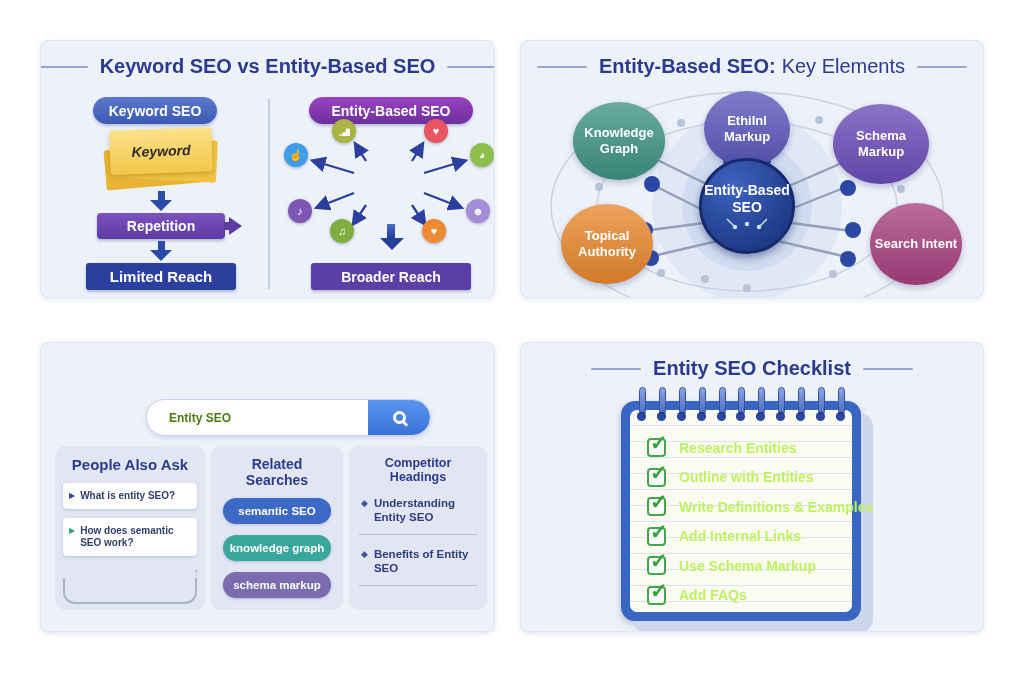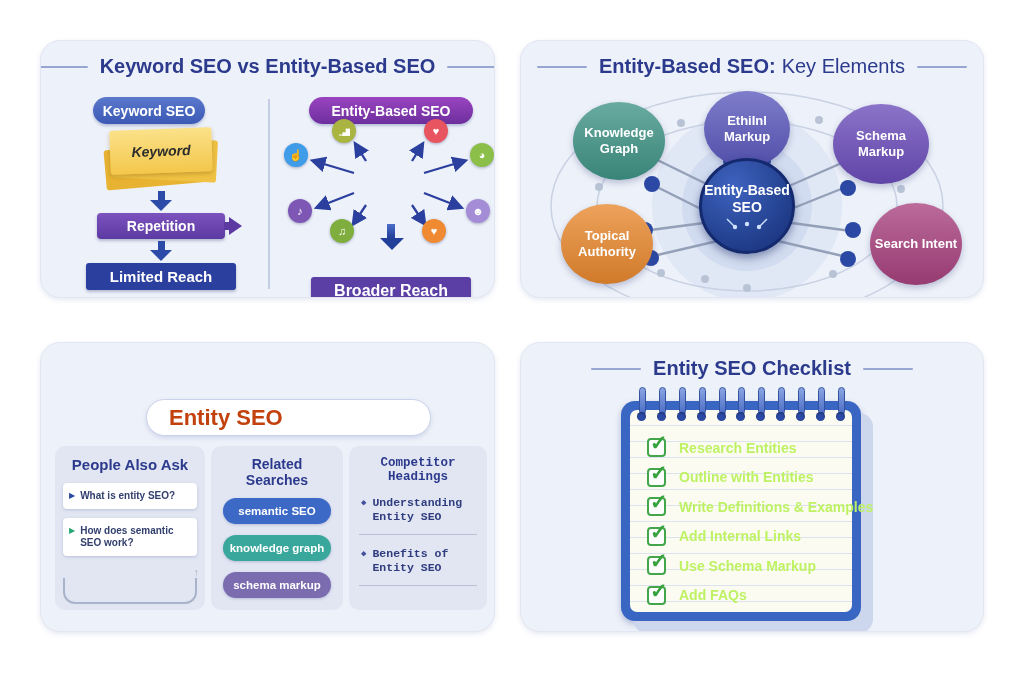--- a/index.html
+++ b/index.html
@@ -1,35 +1,35 @@
 <!DOCTYPE html>
 <html><head>
 <meta charset="utf-8">
 <style>
   * { margin:0; padding:0; box-sizing:border-box; }
   html,body { width:1024px; height:683px; background:#ffffff; overflow:hidden;
     font-family:"Liberation Sans", sans-serif; }
   .panel { position:absolute; background:#edf1f9; border:1px solid #e2e6f2;
-    border-radius:20px; box-shadow:0 2px 5px rgba(140,155,200,.22); overflow:hidden; }
+    border-radius:8px; box-shadow:0 2px 5px rgba(140,155,200,.22); overflow:hidden; }
   #p1 { left:40px; top:40px; width:455px; height:258px; }
   #p2 { left:520px; top:40px; width:464px; height:258px; }
   #p3 { left:40px; top:342px; width:455px; height:290px; }
   #p4 { left:520px; top:342px; width:464px; height:290px; }
 
   .ptitle { position:absolute; top:14px; left:0; right:0; display:flex;
     align-items:center; justify-content:center; gap:12px; }
   .ptitle h2 { font-size:20px; font-weight:bold; color:#2b3a8c; white-space:nowrap; }
   .ptitle .t-light { font-weight:normal; margin-left:6px; }
   .dash { width:50px; height:2px; background:#97a6d0; border-radius:2px; flex:none; }
 
   
   .pill { position:absolute; height:27px; border-radius:14px; color:#fff;
     font-weight:bold; font-size:14px; display:flex; align-items:center;
     justify-content:center; box-shadow:0 2px 3px rgba(60,80,150,.3); }
-  #kw-pill { left:52px; top:56px; width:112px; background:linear-gradient(180deg,#5a78cc,#3c59b4); }
+  #kw-pill { left:52px; top:56px; width:124px; background:linear-gradient(180deg,#5a78cc,#3c59b4); }
   #eb-pill { left:268px; top:56px; width:164px; background:linear-gradient(180deg,#9a44c0,#6d2f9d); }
   #divider1 { position:absolute; left:227px; top:58px; width:1.5px; height:190px; background:#c3cde4; }
 
   #notes { position:absolute; left:64px; top:88px; width:112px; height:58px; }
   .note { position:absolute; border-radius:3px; }
   .note.n3 { left:0; top:17px; width:104px; height:40px; background:#e8b332; transform:rotate(-5deg); }
   .note.n2 { left:8px; top:9px; width:104px; height:42px; background:#f0c243; transform:rotate(3deg); }
   .note.n1 { left:5px; top:0; width:102px; height:44px; transform:rotate(-2deg);
     background:linear-gradient(180deg,#fbe189,#f3c74b); box-shadow:0 2px 4px rgba(120,90,20,.35);
     display:flex; align-items:center; justify-content:center; }
@@ -49,21 +49,21 @@
   .step-box { position:absolute; color:#fff; font-weight:bold; display:flex;
     align-items:center; justify-content:center; box-shadow:0 2px 3px rgba(50,60,120,.3); }
   #repetition { left:56px; top:172px; width:128px; height:26px; font-size:14px;
     background:linear-gradient(180deg,#7d52be,#5c3aa2); border-radius:4px; }
   #rep-arrow { position:absolute; left:188px; top:176px; width:0; height:0;
     border-top:9px solid transparent; border-bottom:9px solid transparent;
     border-left:13px solid #5c3aa2; }
   #rep-arrow::before { content:""; position:absolute; left:-18px; top:-4px; width:6px; height:8px; background:#5c3aa2; }
   #limited { left:45px; top:222px; width:150px; height:27px; font-size:15px;
     background:#2b3f9e; border-radius:3px; }
-  #broader { left:270px; top:236px; width:160px; height:27px; font-size:16px;
+  #broader { left:270px; top:222px; width:160px; height:27px; font-size:14px;
     background:#5b3fa5; border-radius:3px; }
 
   #hub-area { position:absolute; left:233px; top:78px; width:230px; height:132px; }
   #hub-svg { position:absolute; left:0; top:0; }
   #main-entity { position:absolute; left:78px; top:27px; width:74px; height:74px; border-radius:50%;
     background:radial-gradient(circle at 35% 28%, #5d88da, #2a4cae 60%, #1b3688);
     border:2px solid #16307e; color:#fff; font-weight:bold; font-size:13px; line-height:15px;
     display:flex; align-items:center; justify-content:center; text-align:center;
     box-shadow:0 3px 6px rgba(30,50,120,.4); z-index:2; }
   .sat { position:absolute; width:24px; height:24px; border-radius:50%; color:#fff;
@@ -93,34 +93,34 @@
     background:radial-gradient(circle at 35% 28%, #3f63c0, #23418f 62%, #182f7a);
     border:3px solid #14296e; color:#fff; font-weight:bold; font-size:14px; line-height:17px;
     display:flex; flex-direction:column; align-items:center; justify-content:center; text-align:center;
     box-shadow:0 4px 8px rgba(25,40,100,.45); z-index:3; }
 
   
   #searchbar { position:absolute; left:105px; top:56px; width:285px; height:37px;
     background:#ffffff; border:1.5px solid #c9d2ea; border-radius:19px;
     box-shadow:0 2px 4px rgba(120,135,190,.25); display:flex; overflow:hidden; }
   #search-input { flex:1; border:none; outline:none; background:transparent;
-    font-family:"Liberation Sans", sans-serif; font-size:22px; font-weight:bold;
-    color:#c2410c; padding-left:22px; }
+    font-family:"Liberation Sans", sans-serif; font-size:12px; font-weight:bold;
+    color:#4d7c0f; padding-left:22px; }
   #search-btn { width:62px; height:100%; border:none; cursor:pointer;
     background:linear-gradient(180deg,#5b95ef,#3a72d8); border-radius:0 19px 19px 0;
     display:flex; align-items:center; justify-content:center; }
   .magnifier { width:13px; height:13px; border:3px solid #fff; border-radius:50%; position:relative; }
   .magnifier::after { content:""; position:absolute; width:3px; height:8px; background:#fff;
     transform:rotate(-45deg); bottom:-6px; right:-3px; border-radius:2px; }
 
   .col-card { position:absolute; top:103px; height:164px; background:#e2e6f3;
     border-radius:10px; padding:10px 8px; }
   #card-paa { left:14px; width:150px; }
   #card-rel { left:170px; width:132px; }
-  #card-comp { left:308px; width:138px;font-family:Liberation Mono, monospace; }
+  #card-comp { left:308px; width:138px; }
   .col-head { text-align:center; font-weight:bold; color:#2b3a8c; margin-bottom:10px; }
   #card-paa .col-head { font-size:15px; }
   #card-rel .col-head { font-size:14px; }
   #card-comp .col-head { font-size:12.5px; }
 
   .q-card { background:#fff; border-radius:4px; box-shadow:0 1px 3px rgba(110,120,170,.35);
     padding:7px 6px; margin-bottom:9px; display:flex; gap:5px; align-items:flex-start; cursor:pointer; }
   .q-card .tri { font-size:8px; line-height:12px; flex:none; }
   .q-card .q-text { font-size:10px; font-weight:bold; color:#33406e; line-height:12px; }
   #bracket { position:relative; margin-top:22px; height:26px; border-left:2px solid #a9b3c9;

